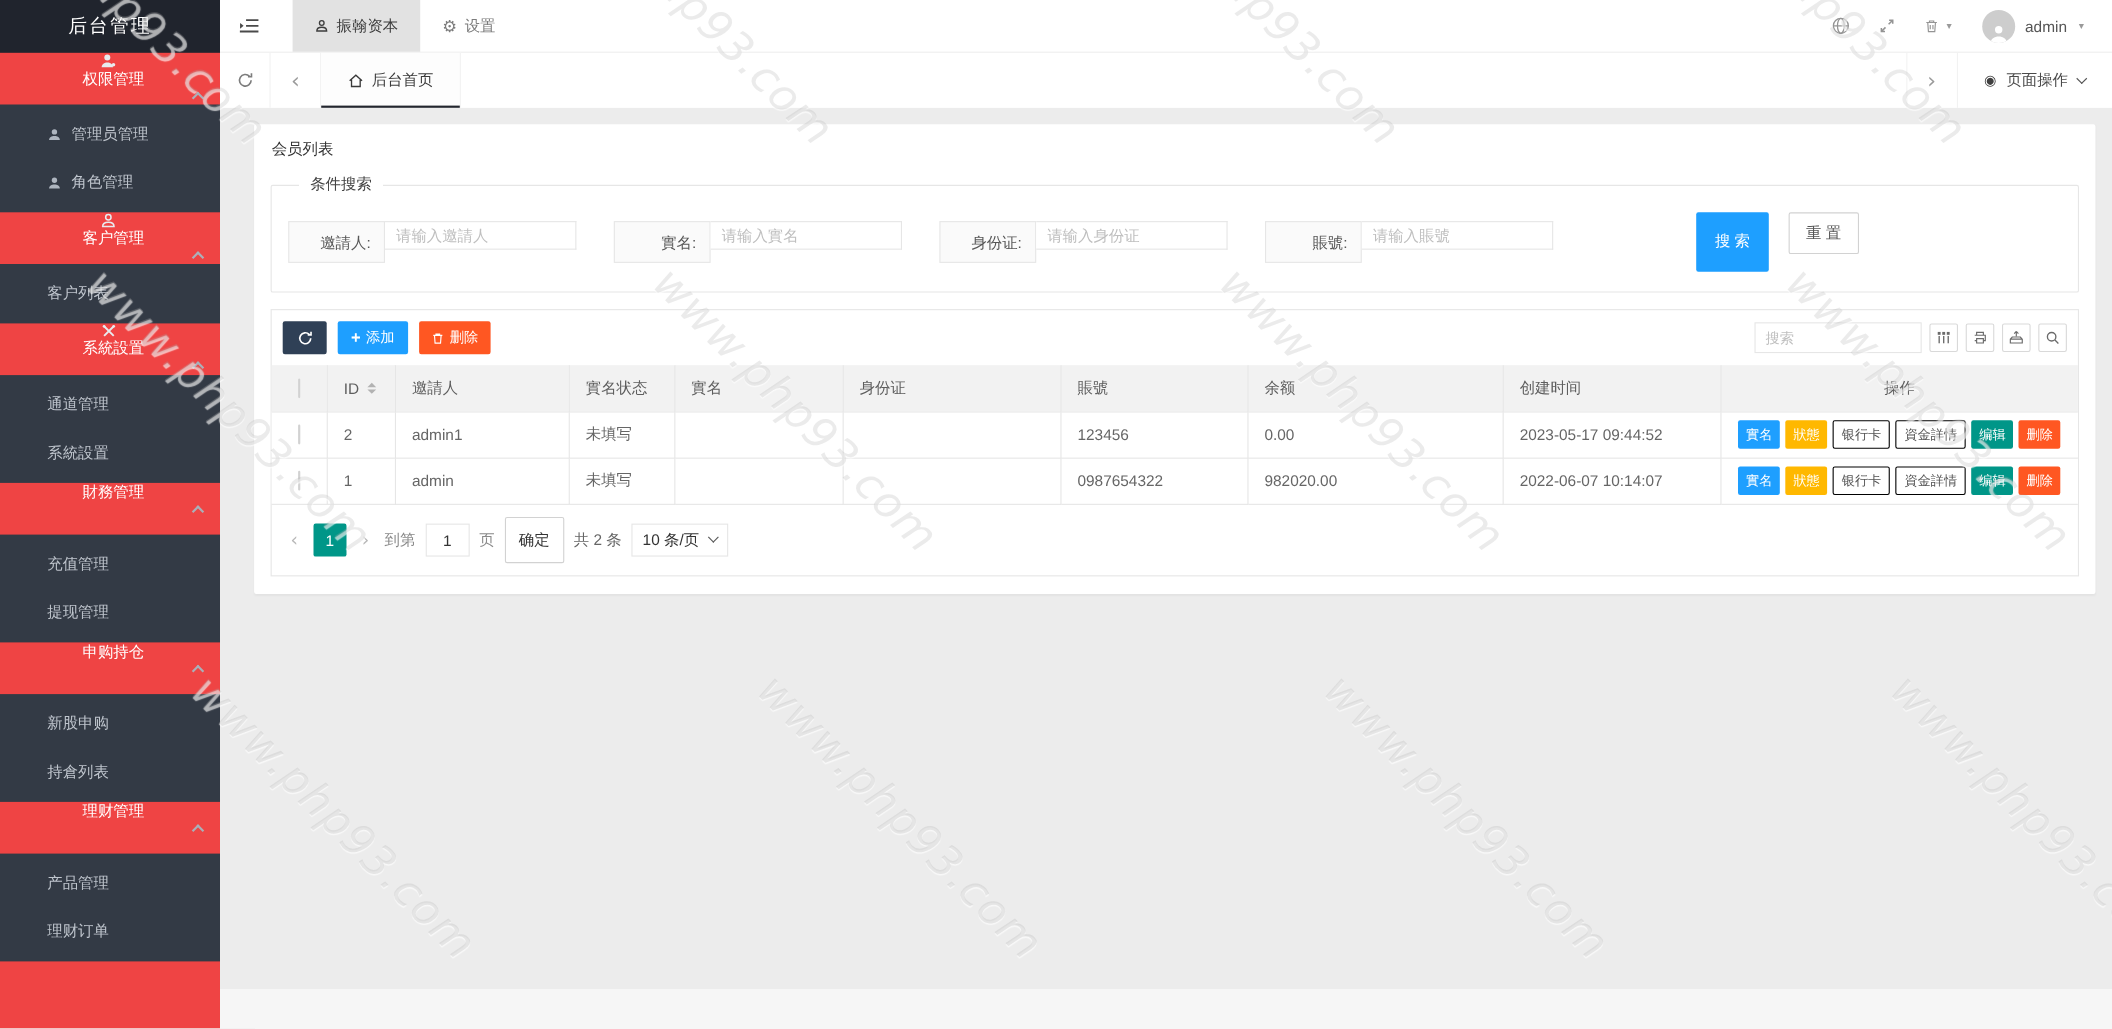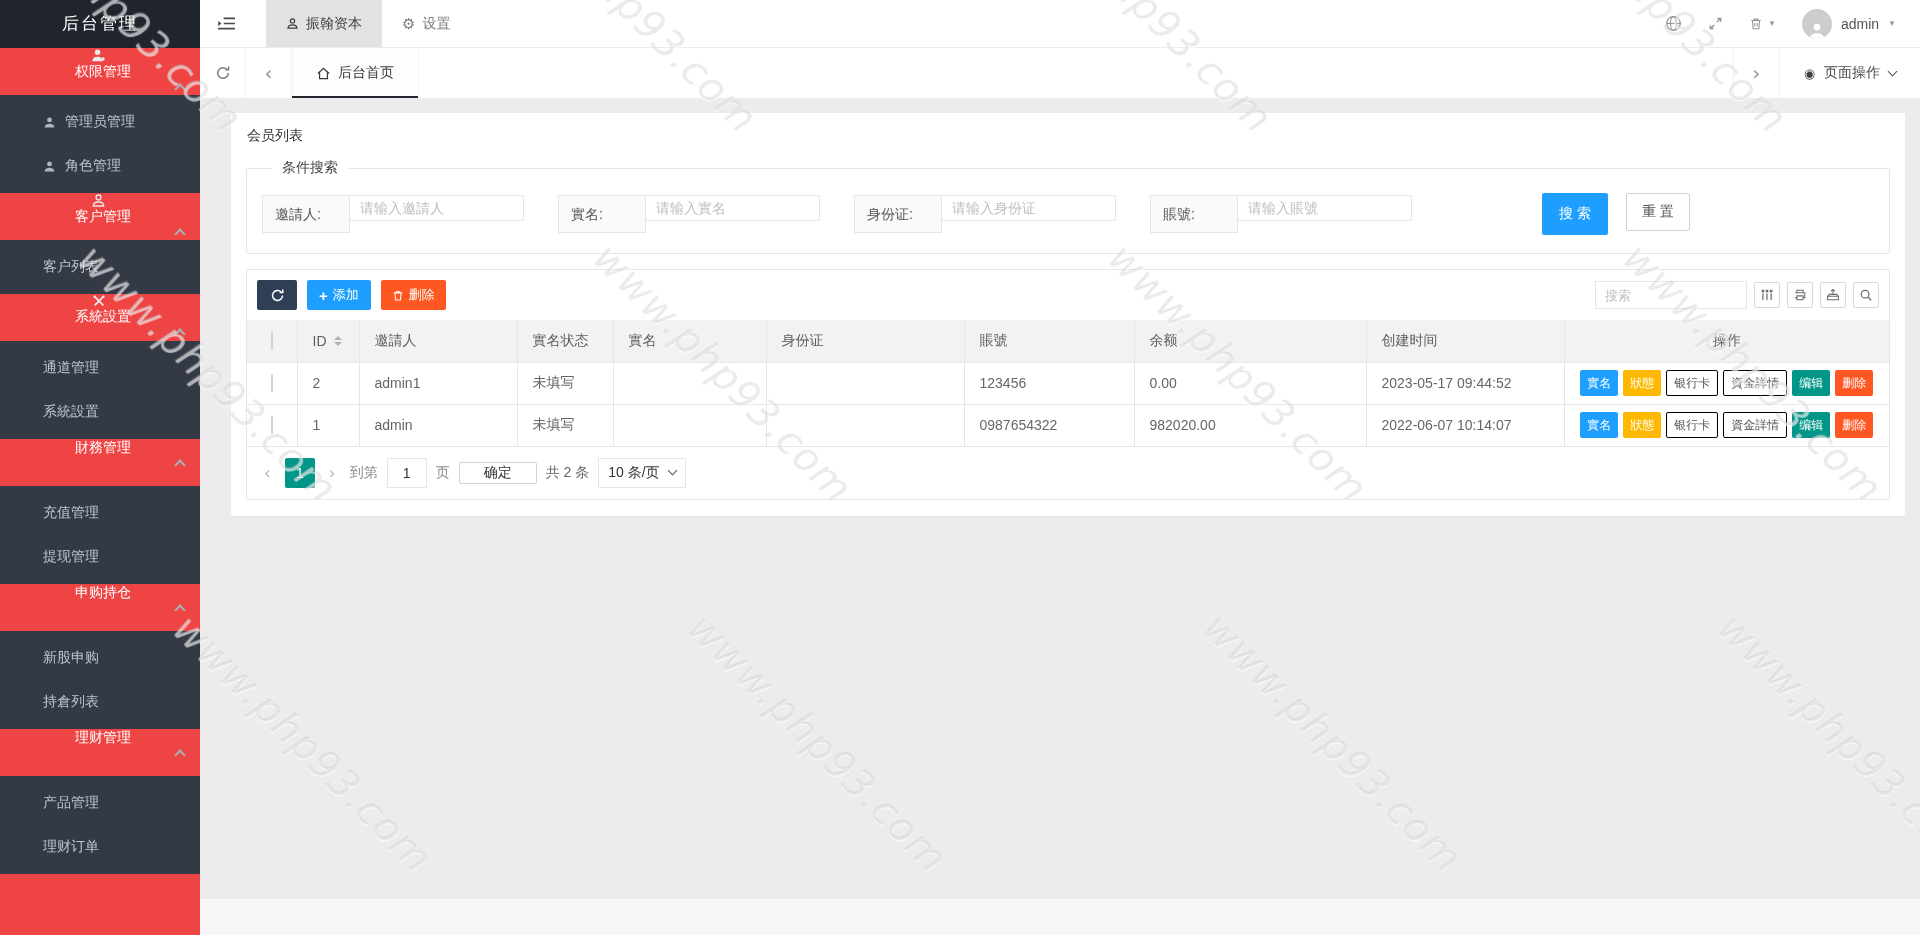--- a/index.html
+++ b/index.html
@@ -49,25 +49,25 @@
   
   .main { position:absolute; left:200px; top:98px; width:1720px; height:837px; background:#f6f6f6; z-index:1; }
   .content-band { height:801px; background:#ececec; padding:15px 15px 0; }
   .card { background:#fff; border-radius:2px; box-shadow:0 1px 2px rgba(0,0,0,.04); padding-bottom:1px;margin-left:16px; }
   .card-title { padding:14px 16px 12px; font-size:14px; color:#333; }
 
   fieldset.search-box { margin:2px 15px 0; border:1px solid #e6e6e6; border-radius:2px; padding:16px 15px 18px; }
   fieldset.search-box legend { padding:0 10px; margin-left:10px; color:#444; font-size:14px; }
   .search-row { display:flex; align-items:center; }
   .fgroup { display:flex; margin-right:34px; }
-  .fgroup label { min-width:88px; padding:0 12px; height:38px; line-height:36px; background:#fafafa; border:1px solid #e6e6e6; color:#565656; text-align:left; white-space:nowrap; }
+  .fgroup label { min-width:88px; padding:0 12px; height:38px; line-height:36px; background:#fafafa; border:1px solid #e6e6e6; color:#565656; text-align:right; white-space:nowrap; }
   .fgroup input { width:174px; height:26px; border:1px solid #e6e6e6; border-left:none; padding:0 10px; font-size:14px; color:#666; outline:none; font-family:inherit; }
   input::placeholder { color:#bfbfbf; }
   .search-buttons { margin-left:96px; display:flex; gap:18px; }
-  .btn-search { height:42px; padding:0 17px; background:#1E9FFF; color:#fff; border:none; border-radius:2px; font-size:14px; cursor:pointer; font-family:inherit; }
+  .btn-search { height:54px; padding:0 17px; background:#1E9FFF; color:#fff; border:none; border-radius:2px; font-size:14px; cursor:pointer; font-family:inherit; }
   .btn-reset  { height:38px; padding:0 15px; background:#fff; color:#555; border:1px solid #d2d2d2; border-radius:2px; font-size:14px; cursor:pointer; font-family:inherit; }
 
   .table-panel { margin:15px; border:1px solid #e6e6e6; }
   .panel-toolbar { padding:10px; display:flex; align-items:center; }
   .btn-refresh { width:40px; height:30px; background:#2F4056; color:#fff; border:none; border-radius:2px; margin-right:10px; display:flex; align-items:center; justify-content:center; cursor:pointer; }
   .btn-add { height:30px; padding:0 12px; background:#1E9FFF; color:#fff; border:none; border-radius:2px; margin-right:10px; display:inline-flex; align-items:center; gap:5px; font-size:13px; cursor:pointer; font-family:inherit; }
   .btn-del { height:30px; padding:0 11px; background:#FF5722; color:#fff; border:none; border-radius:2px; display:inline-flex; align-items:center; gap:5px; font-size:13px; cursor:pointer; font-family:inherit; }
   .plus-glyph { font-size:15px; font-weight:bold; line-height:1; }
   .toolbar-right { margin-left:auto; display:flex; align-items:center; gap:7px; }
   .toolbar-search { width:152px; height:28px; border:1px solid #e6e6e6; padding:0 9px; font-size:13px; color:#666; outline:none; font-family:inherit; }
@@ -88,21 +88,21 @@
   .abtn { height:26px; padding:0 7px; border-radius:2px; font-size:12px; color:#fff; border:none; display:inline-flex; align-items:center; white-space:nowrap; cursor:pointer; font-family:inherit; }
   .abtn.blue { background:#1E9FFF; } .abtn.yellow { background:#FFB800; }
   .abtn.teal { background:#009688; } .abtn.red { background:#FF5722; }
   .abtn.plain { background:#fff; border:1px solid #000000; color:#555; }
 
   .pagination { padding:11px 12px; display:flex; align-items:center; gap:9px; color:#666; font-size:14px; }
   .pg-nav { color:#b8b8b8; font-size:17px; padding:0 5px; cursor:pointer; font-family:"DejaVu Sans",sans-serif; }
   .pg-cur { min-width:30px; height:30px; line-height:30px; text-align:center; background:#009688; color:#fff; border-radius:2px; padding:0 6px; cursor:pointer; }
   .pg-goto { color:#8a8a8a; }
   .pg-input { width:40px; height:30px; border:1px solid #e6e6e6; text-align:center; font-size:14px; color:#333; outline:none; font-family:inherit; }
-  .pg-btn { height:22px; padding:0 24px; border:1px solid #d2d2d2; background:#fff; border-radius:2px; font-size:14px; color:#333; cursor:pointer; font-family:Liberation Sans, sans-serif; }
+  .pg-btn { height:42px; padding:0 12px; border:1px solid #d2d2d2; background:#fff; border-radius:2px; font-size:14px; color:#333; cursor:pointer; font-family:Liberation Sans, sans-serif; }
   .pg-select { height:30px; border:1px solid #e6e6e6; display:flex; align-items:center; padding:0 9px; gap:9px; color:#333; background:#fff; cursor:pointer; }
 
   
   .wm { position:absolute; inset:0; overflow:hidden; pointer-events:none; z-index:40; }
   .wm span { position:absolute; font-size:40px; font-style:italic; white-space:nowrap; letter-spacing:1px;
     color:rgba(165,165,165,.22); text-shadow:1px 1px 1px rgba(255,255,255,.65);
     transform:rotate(45deg); font-family:"DejaVu Sans",sans-serif; }
 </style>
 </head>
 <body>

